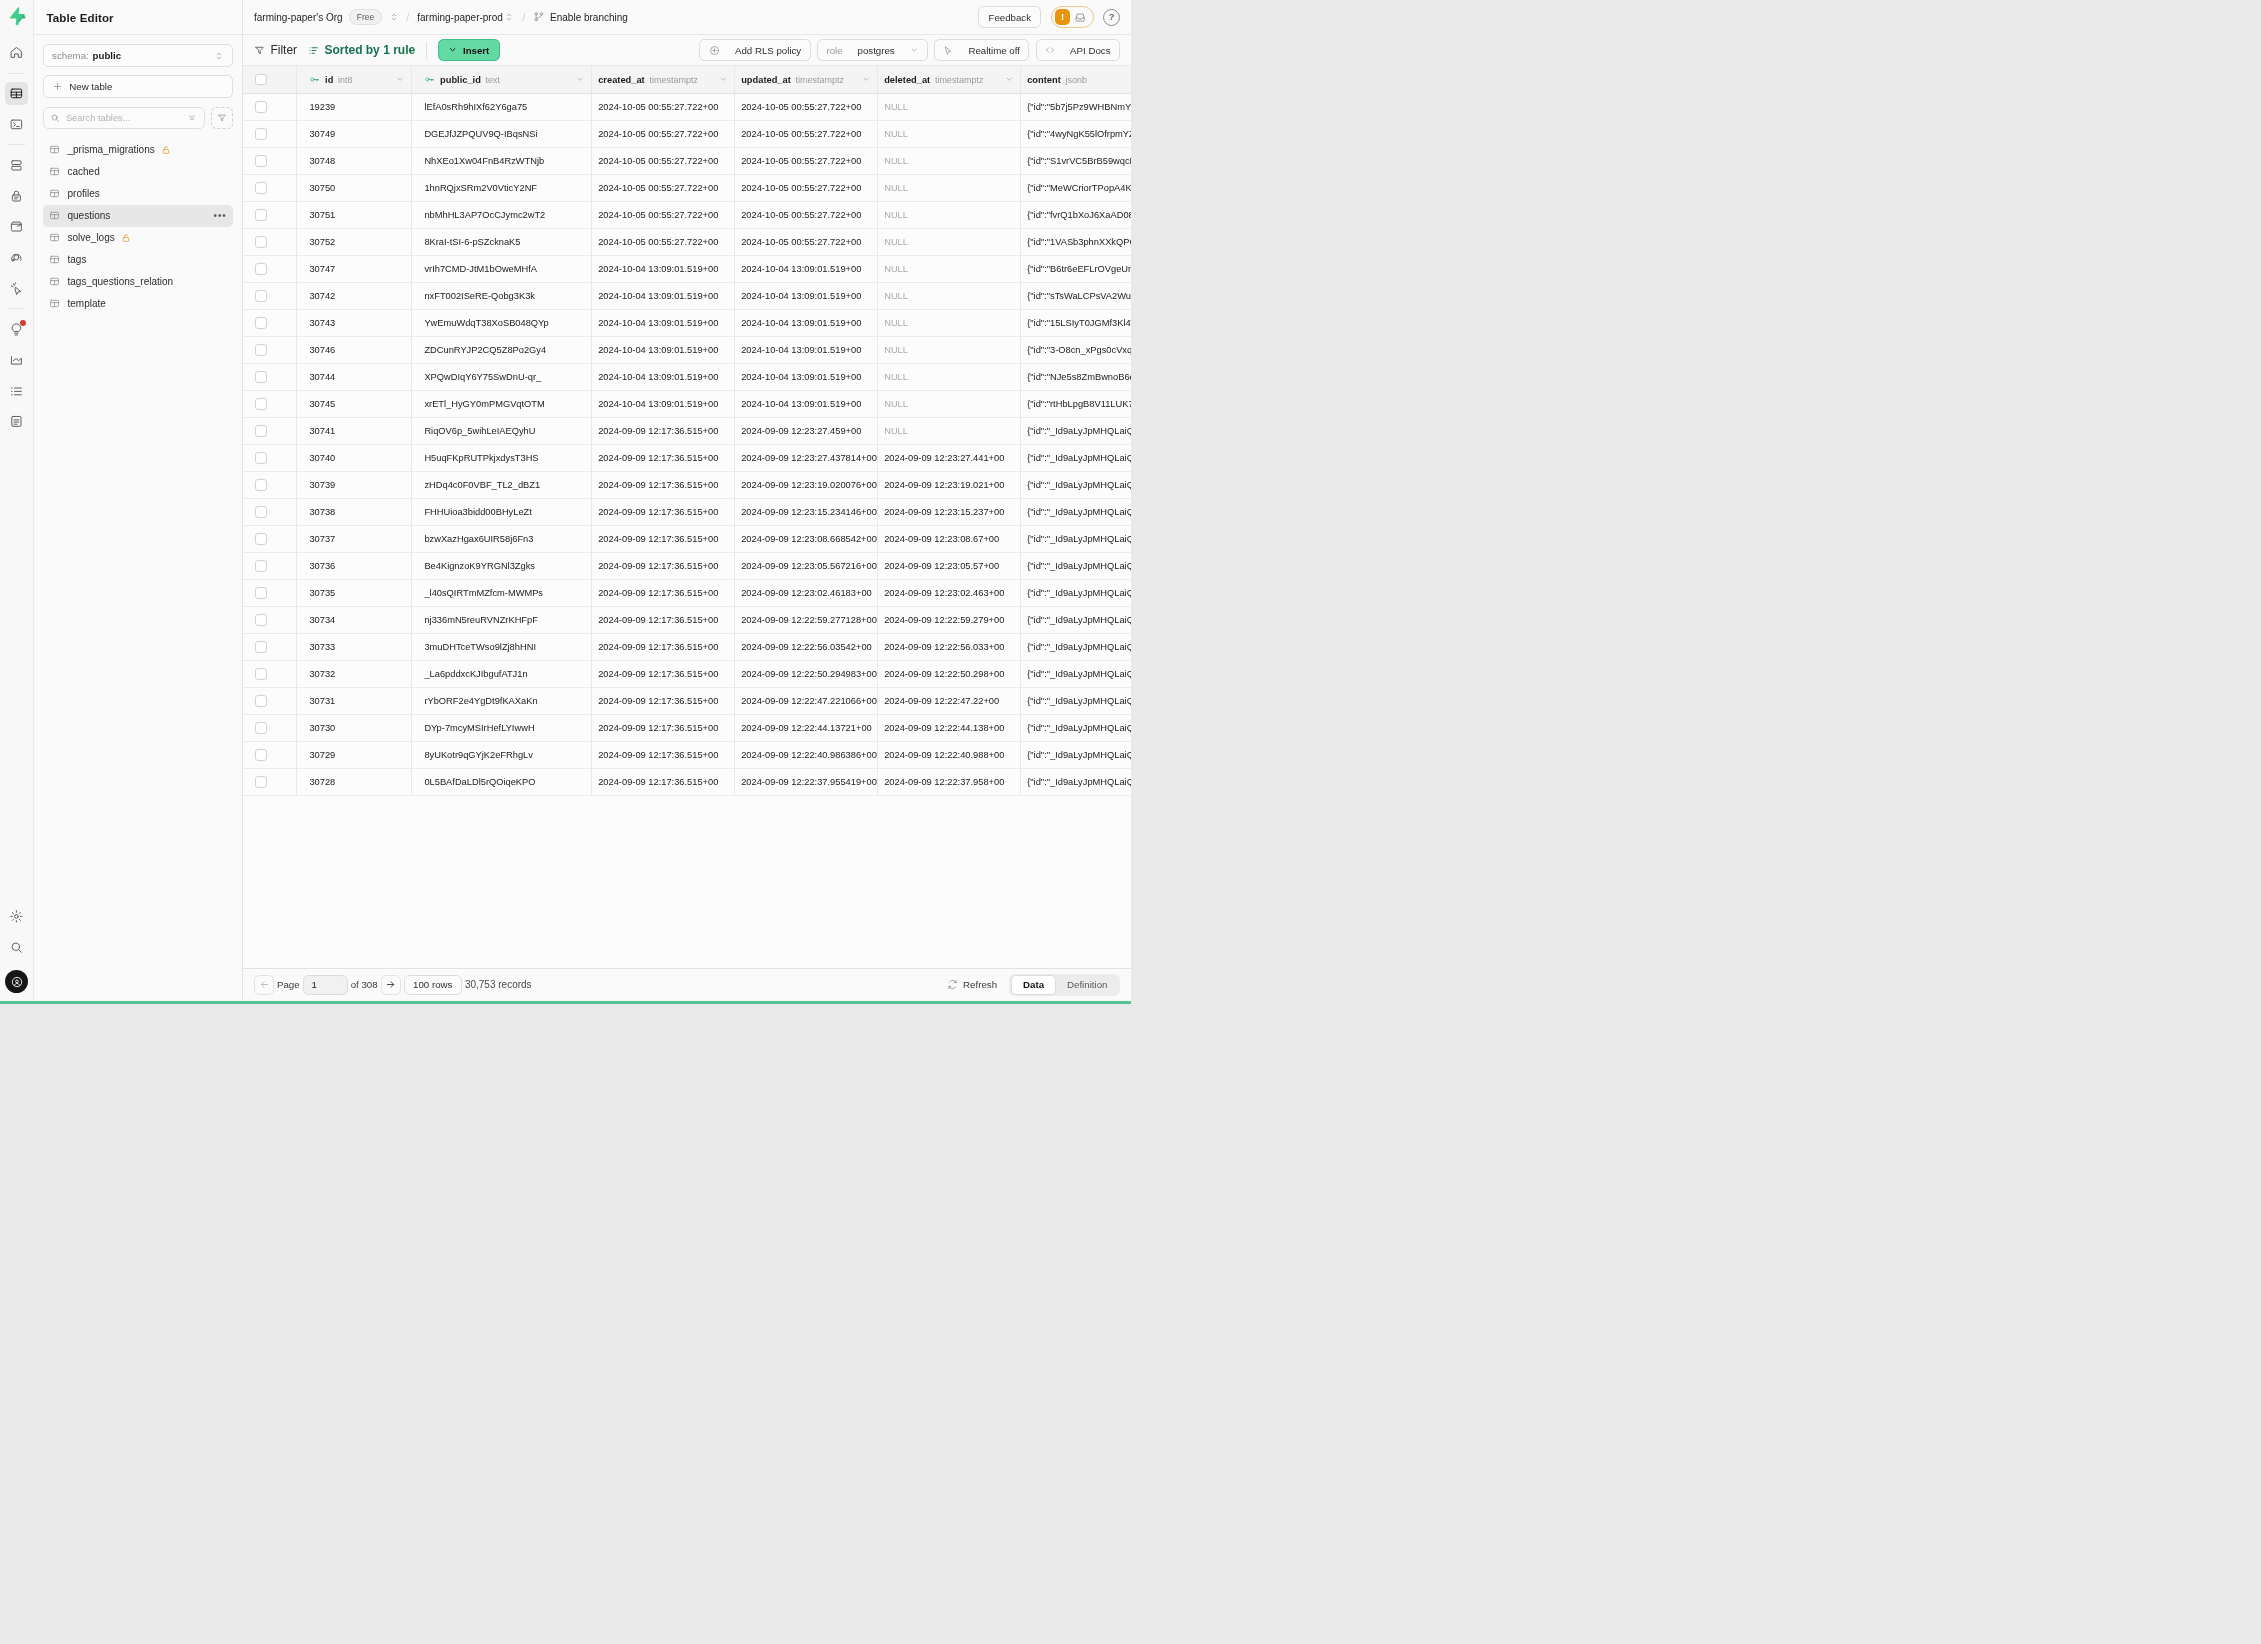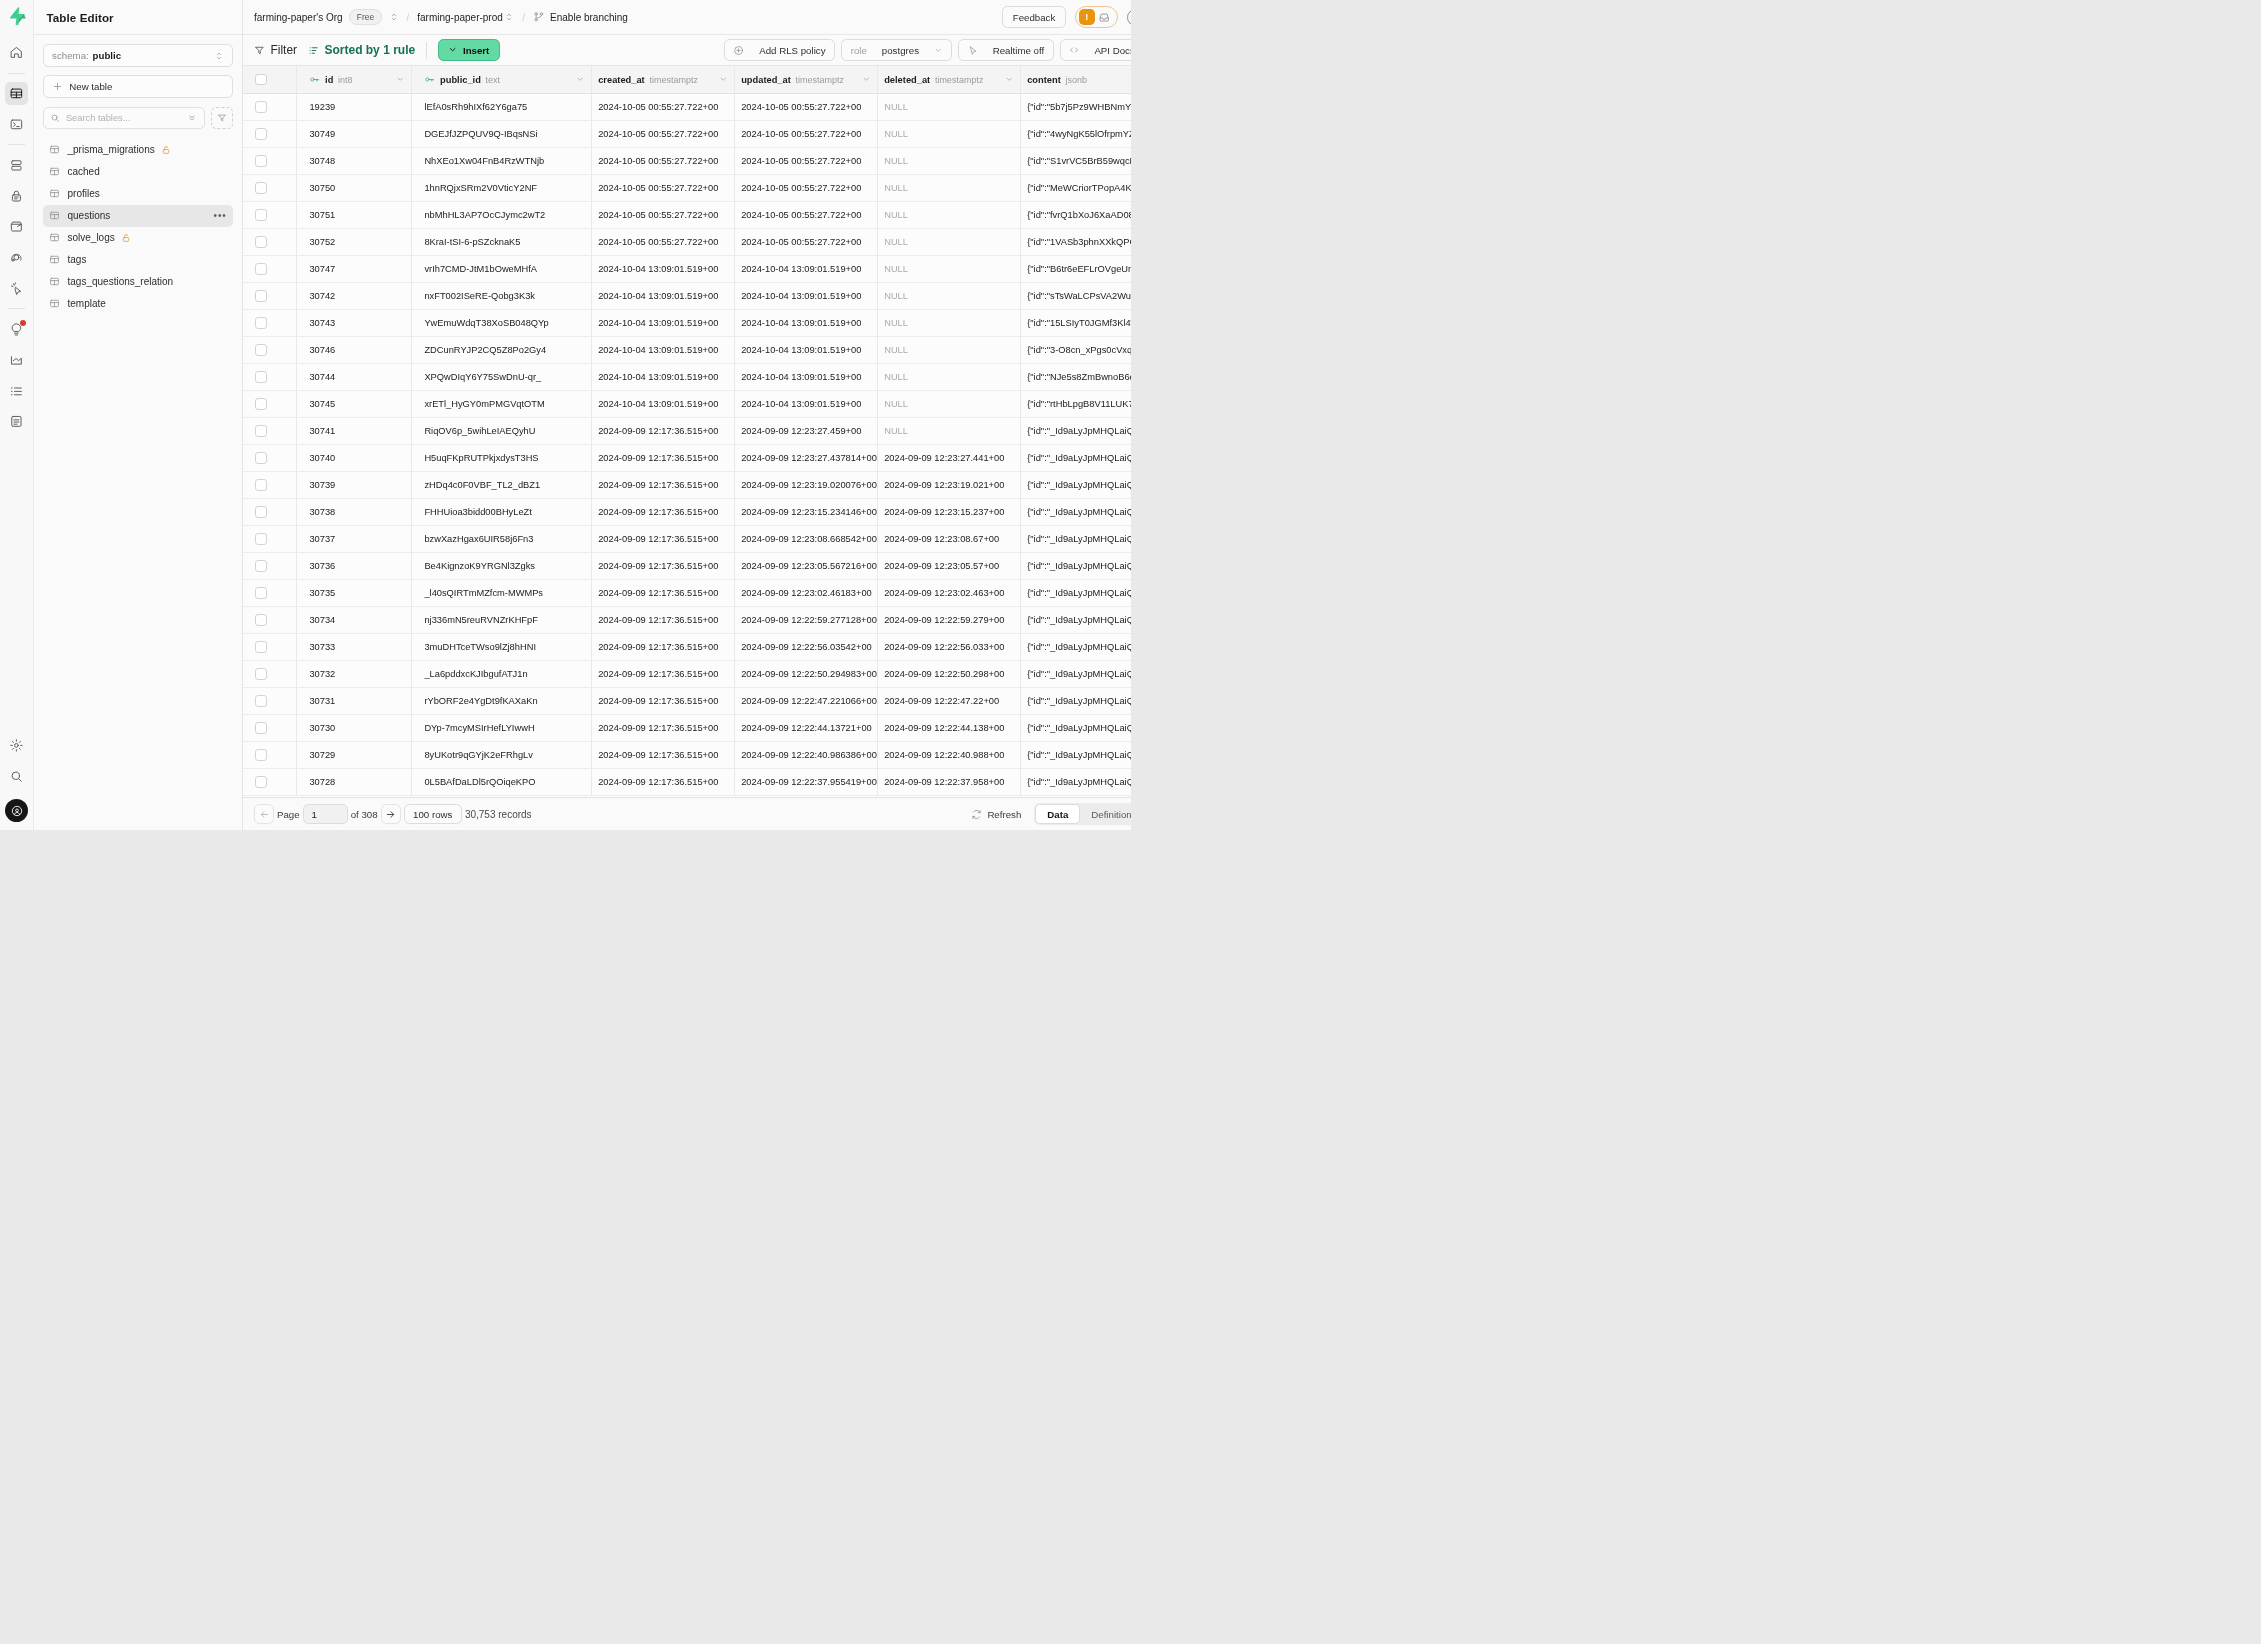--- a/index.html
+++ b/index.html
@@ -1,19 +1,19 @@
 <!DOCTYPE html>
 <html style="font-size:12.4px"><head>
 <meta charset="utf-8">
 <style>
   * { margin:0; padding:0; box-sizing:border-box; }
   html,body { background:#e9e9e9; }
   body { font-family:"Liberation Sans", sans-serif; -webkit-font-smoothing:antialiased; }
-  .app { position:relative; width:1131px; height:830px; background:#d946ef; overflow:hidden;
-         display:flex; flex-direction:row; }
+  .app { position:relative; width:1131px; height:1004px; background:#d946ef; overflow:hidden;
+         display:flex; flex-direction:column; }
   .main-split { display:flex; flex:1; min-height:0; }
 
   
   .rail { width:34px; background:#f8f8f8; border-right:0.8px solid #e9e9e9; display:flex;
           flex-direction:column; align-items:center; padding:6.2px 0 7.8px; flex-shrink:0; }
   .rail .logo { width:20px; height:20px; margin-bottom:11px; }
   .rail-item { width:23px; height:23px; display:flex; align-items:center; justify-content:center;
                border-radius:4.7px; margin:3.9px 0; color:#5c5c5c; cursor:pointer; position:relative; }
   .rail-item svg { width:14.8px; height:14.8px; stroke:#5c5c5c; fill:none; stroke-width:1.6;
                    stroke-linecap:round; stroke-linejoin:round; }

